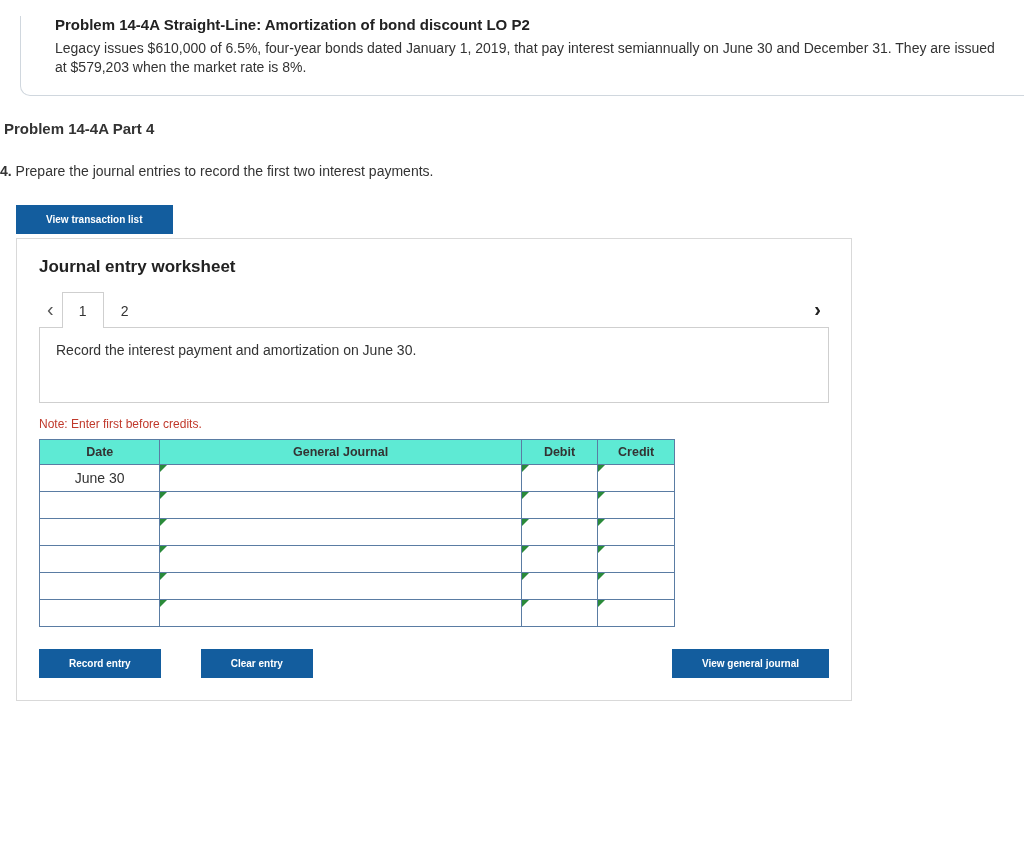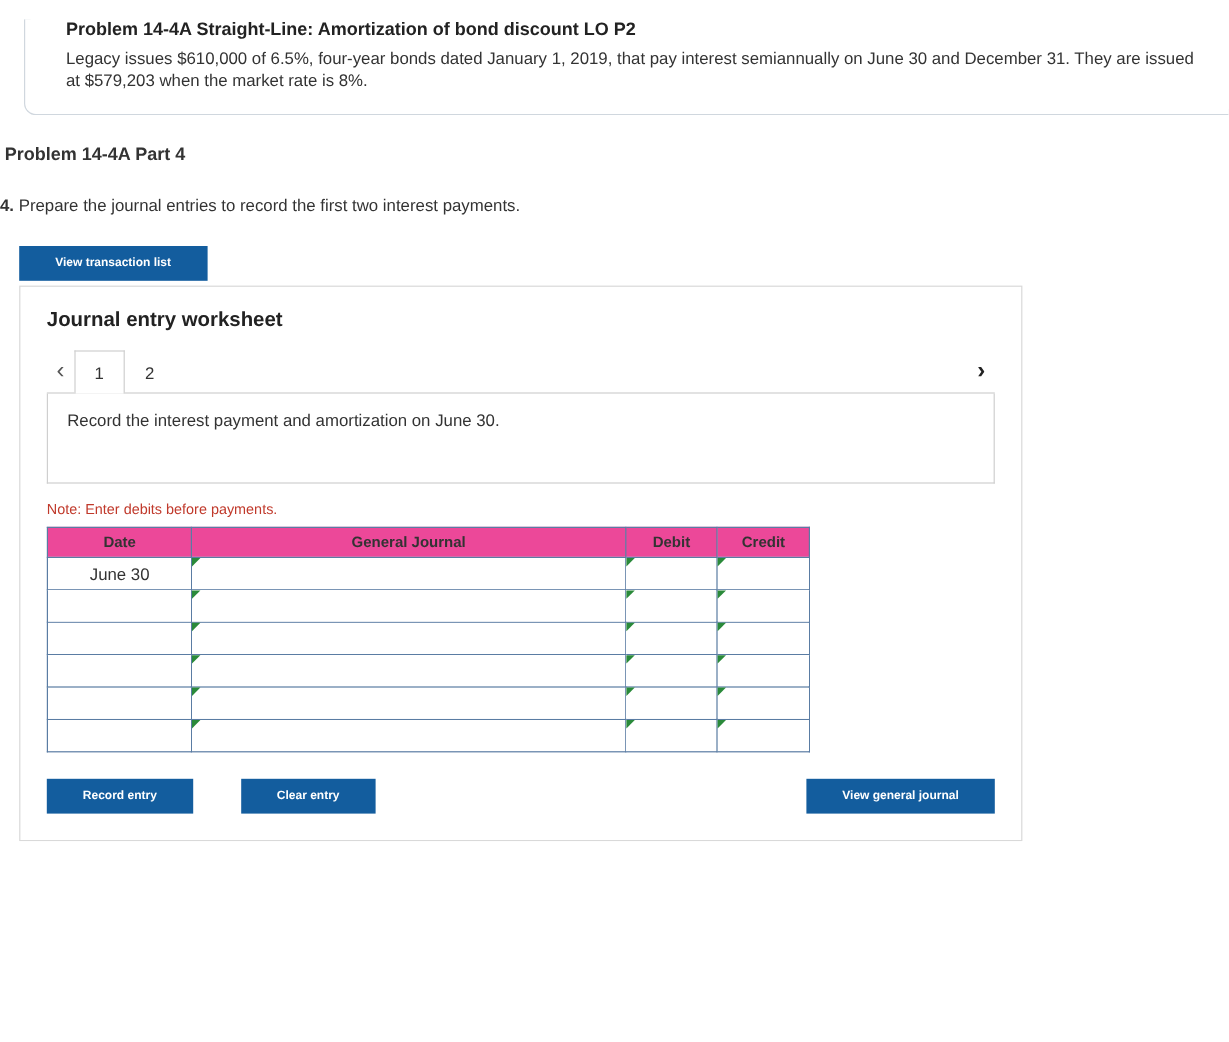--- a/index.html
+++ b/index.html
@@ -112,21 +112,21 @@
     font-size: 12px;
     margin: 14px 0 8px 0;
   }
 
   table.je {
     border-collapse: collapse;
     width: 636px;
     table-layout: fixed;
   }
   table.je th {
-    background: #ec4899;
+    background: #5eead4;
     border: 1px solid #5a7ca3;
     font-size: 12.5px;
     padding: 5px 4px;
     text-align: center;
     font-weight: bold;
   }
   table.je td {
     border: 1px solid #5a7ca3;
     height: 22px;
     padding: 2px 6px;
@@ -182,21 +182,21 @@
     <span class="chev">‹</span>
     <div class="tab active">1</div>
     <div class="tab">2</div>
     <span class="chev chev-right">›</span>
   </div>
 
   <div class="instruction-box">
     <span>Record the interest payment and amortization on June 30.</span>
   </div>
 
-  <p class="note">Note: Enter debits before payments.</p>
+  <p class="note">Note: Enter first before credits.</p>
 
   <table class="je">
     <colgroup>
       <col class="col-date">
         <col class="col-gj">
         <col class="col-dr">
         <col class="col-cr">
     </colgroup>
     <thead>
       <tr>

